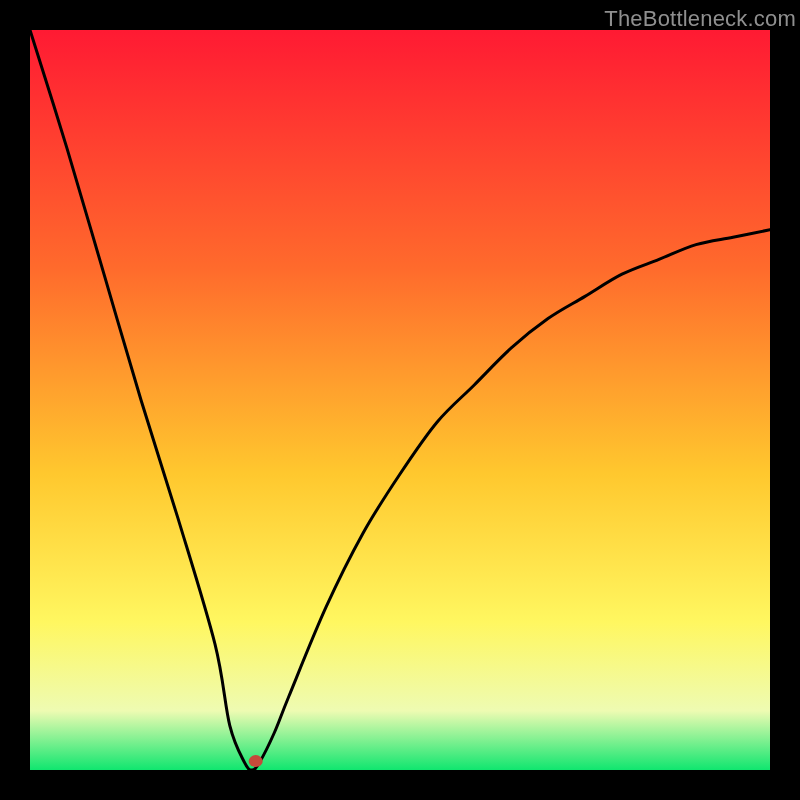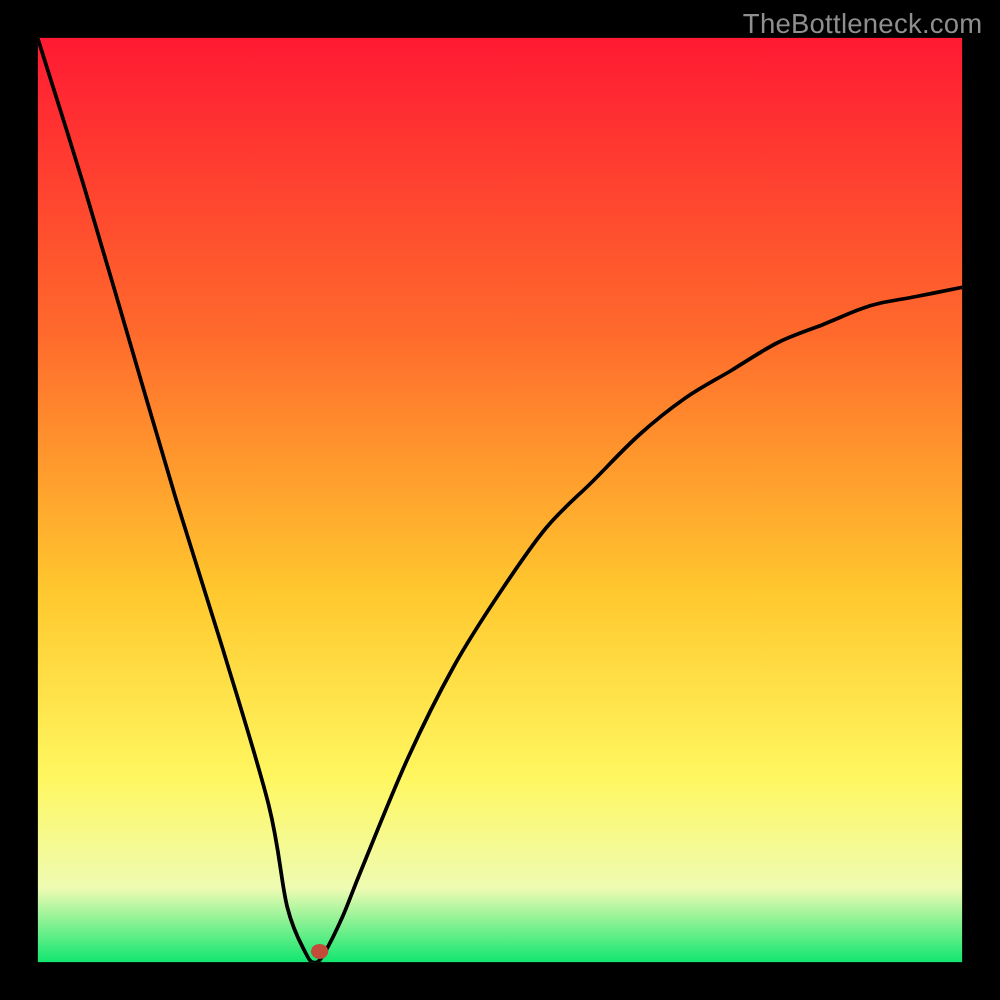--- a/index.html
+++ b/index.html
@@ -21,21 +21,21 @@
     position: absolute;
     left: 30px;
     top: 30px;
     width: 740px;
     height: 740px;
     overflow: hidden;
   }
   .watermark {
     position: absolute;
     top: 6px;
-    right: 14px;
+    right: 4px;
     color: #8f8f8f;
     font-size: 22px;
     font-weight: 500;
     letter-spacing: 0.2px;
     user-select: none;
   }
   svg { display: block; }
 </style>
 </head>
 <body>

